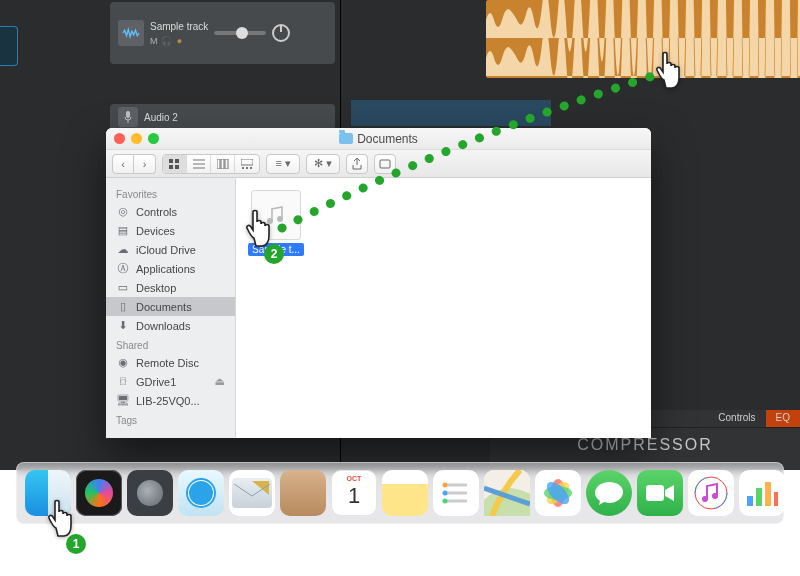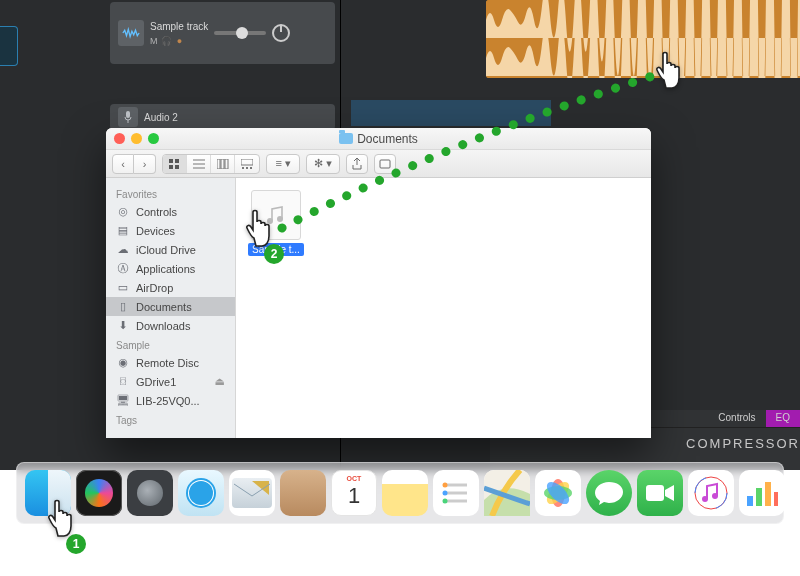--- a/index.html
+++ b/index.html
@@ -21,21 +21,21 @@
 .track2 { height: 26px; padding: 0 8px; display: flex; align-items: center; }
 
 .rightpanel { position: absolute; left: 340px; top: 0; right: 0; height: 470px; border-left: 1px solid #000; }
 .wave { position: absolute; left: 145px; top: 0; width: 320px; height: 78px; background: #d08a34; border-radius: 3px; overflow: hidden; }
 .wave svg { width: 100%; height: 100%; }
 .takehdr { position: absolute; left: 10px; top: 86px; background: #33556f; color: #d7e6f2; font-size: 10px; padding: 3px 7px; border-radius: 2px 2px 0 0; width: 200px; }
 .takebody { position: absolute; left: 10px; top: 100px; width: 200px; height: 26px; background: #2a4a62; }
 .rightfoot { position: absolute; right: 0; bottom: 0; width: 310px; height: 60px; background: #313335; color: #cfcfcf; font-size: 10px;}
 .rightfoot .tabs { display:flex; justify-content:flex-end; height:18px; border-bottom:1px solid #222;}
 .rightfoot .tabs div{padding:2px 10px;}
-.rightfoot .comp{ text-align:right; letter-spacing:2px; font-size:13px; padding-top:8px; color:#c7c7c7;}
+.rightfoot .comp{ text-align:center; letter-spacing:2px; font-size:16px; padding-top:8px; color:#c7c7c7;}
 .leftstub{position:absolute;left:0;top:26px;width:18px;height:40px;background:#1a3340;border:1px solid #2b7fb0;border-left:none;border-radius:0 4px 4px 0;}
 
 
 .finder { position: absolute; left: 106px; top: 128px; width: 545px; height: 310px; background: #fff; border-radius: 6px 6px 0 0; box-shadow: 0 18px 40px rgba(0,0,0,.5); overflow: hidden; font-size: 11px; }
 .titlebar { height: 22px; background: linear-gradient(#f7f7f7,#eaeaea); display: flex; align-items: center; justify-content: center; position: relative; border-bottom: 1px solid #d9d9d9; }
 .trafficlights { position: absolute; left: 8px; top: 5px; display: flex; gap: 6px; }
 .trafficlights div { width: 11px; height: 11px; border-radius: 50%; }
 .tl-r { background: #ff5f57; } .tl-y { background: #ffbd2e; } .tl-g { background: #28c940; }
 .titlebar .title { font-size: 12px; color: #4a4a4a; display: flex; align-items: center; gap: 4px; }
 .titlebar .title .fold { width: 14px; height: 11px; background: #7ac1f0; border-radius: 2px; position: relative; }
@@ -134,21 +134,21 @@
         <g fill="#f5d6a8">
             <path d="M0 20 q4 -14 8 0 t8 0 t8 -10 t8 12 t8 -8 t8 6 t8 -14 t8 10 t8 -6 t8 12 t8 -10 t8 4 t8 -14 t8 10 t8 -6 t8 12 t8 -10 t8 4 t8 -12 t8 8 t8 -6 t8 14 t8 -10 t8 6 t8 -8 t8 12 t8 -10 t8 4 t8 -14 t8 10 t8 -6 t8 12 t8 -10 t8 4 t8 -12 t8 8 t8 -6 t8 14 t8 -10 t8 6 V38 H0 Z"></path>
             <path d="M0 58 q4 -14 8 0 t8 0 t8 -10 t8 12 t8 -8 t8 6 t8 -14 t8 10 t8 -6 t8 12 t8 -10 t8 4 t8 -14 t8 10 t8 -6 t8 12 t8 -10 t8 4 t8 -12 t8 8 t8 -6 t8 14 t8 -10 t8 6 t8 -8 t8 12 t8 -10 t8 4 t8 -14 t8 10 t8 -6 t8 12 t8 -10 t8 4 t8 -12 t8 8 t8 -6 t8 14 t8 -10 t8 6 V76 H0 Z"></path>
           </g>
       </svg>
     </div>
     <div class="takebody"></div>
     <div class="rightfoot">
       <div class="tabs">
         <div>Controls</div>
-        <div style="background:#a21caf">EQ</div>
+        <div style="background:#c2410c">EQ</div>
       </div>
       <div class="comp">COMPRESSOR</div>
     </div>
   </div>
 </div>
 
 <div class="finder">
   <div class="titlebar">
     <div class="trafficlights">
       <div class="tl-r"></div>
@@ -228,31 +228,31 @@
       <div class="sb-i">
           <span class="ic">☁</span>
           <span>iCloud Drive</span>
         </div>
       <div class="sb-i">
           <span class="ic">Ⓐ</span>
           <span>Applications</span>
         </div>
       <div class="sb-i">
           <span class="ic">▭</span>
-          <span>AirDrop</span>
+          <span>Desktop</span>
         </div>
       <div class="sb-i sel">
           <span class="ic">▯</span>
           <span>Documents</span>
         </div>
       <div class="sb-i">
           <span class="ic">⬇</span>
           <span>Downloads</span>
         </div>
-      <div class="sb-h">Sample</div>
+      <div class="sb-h">Shared</div>
       <div class="sb-i">
           <span class="ic">◉</span>
           <span>Remote Disc</span>
         </div>
       <div class="sb-i">
           <span class="ic">⌼</span>
           <span>GDrive1</span>
           <span style="margin-left:auto;color:#9a9a9a">⏏</span>
         </div>
       <div class="sb-i">

